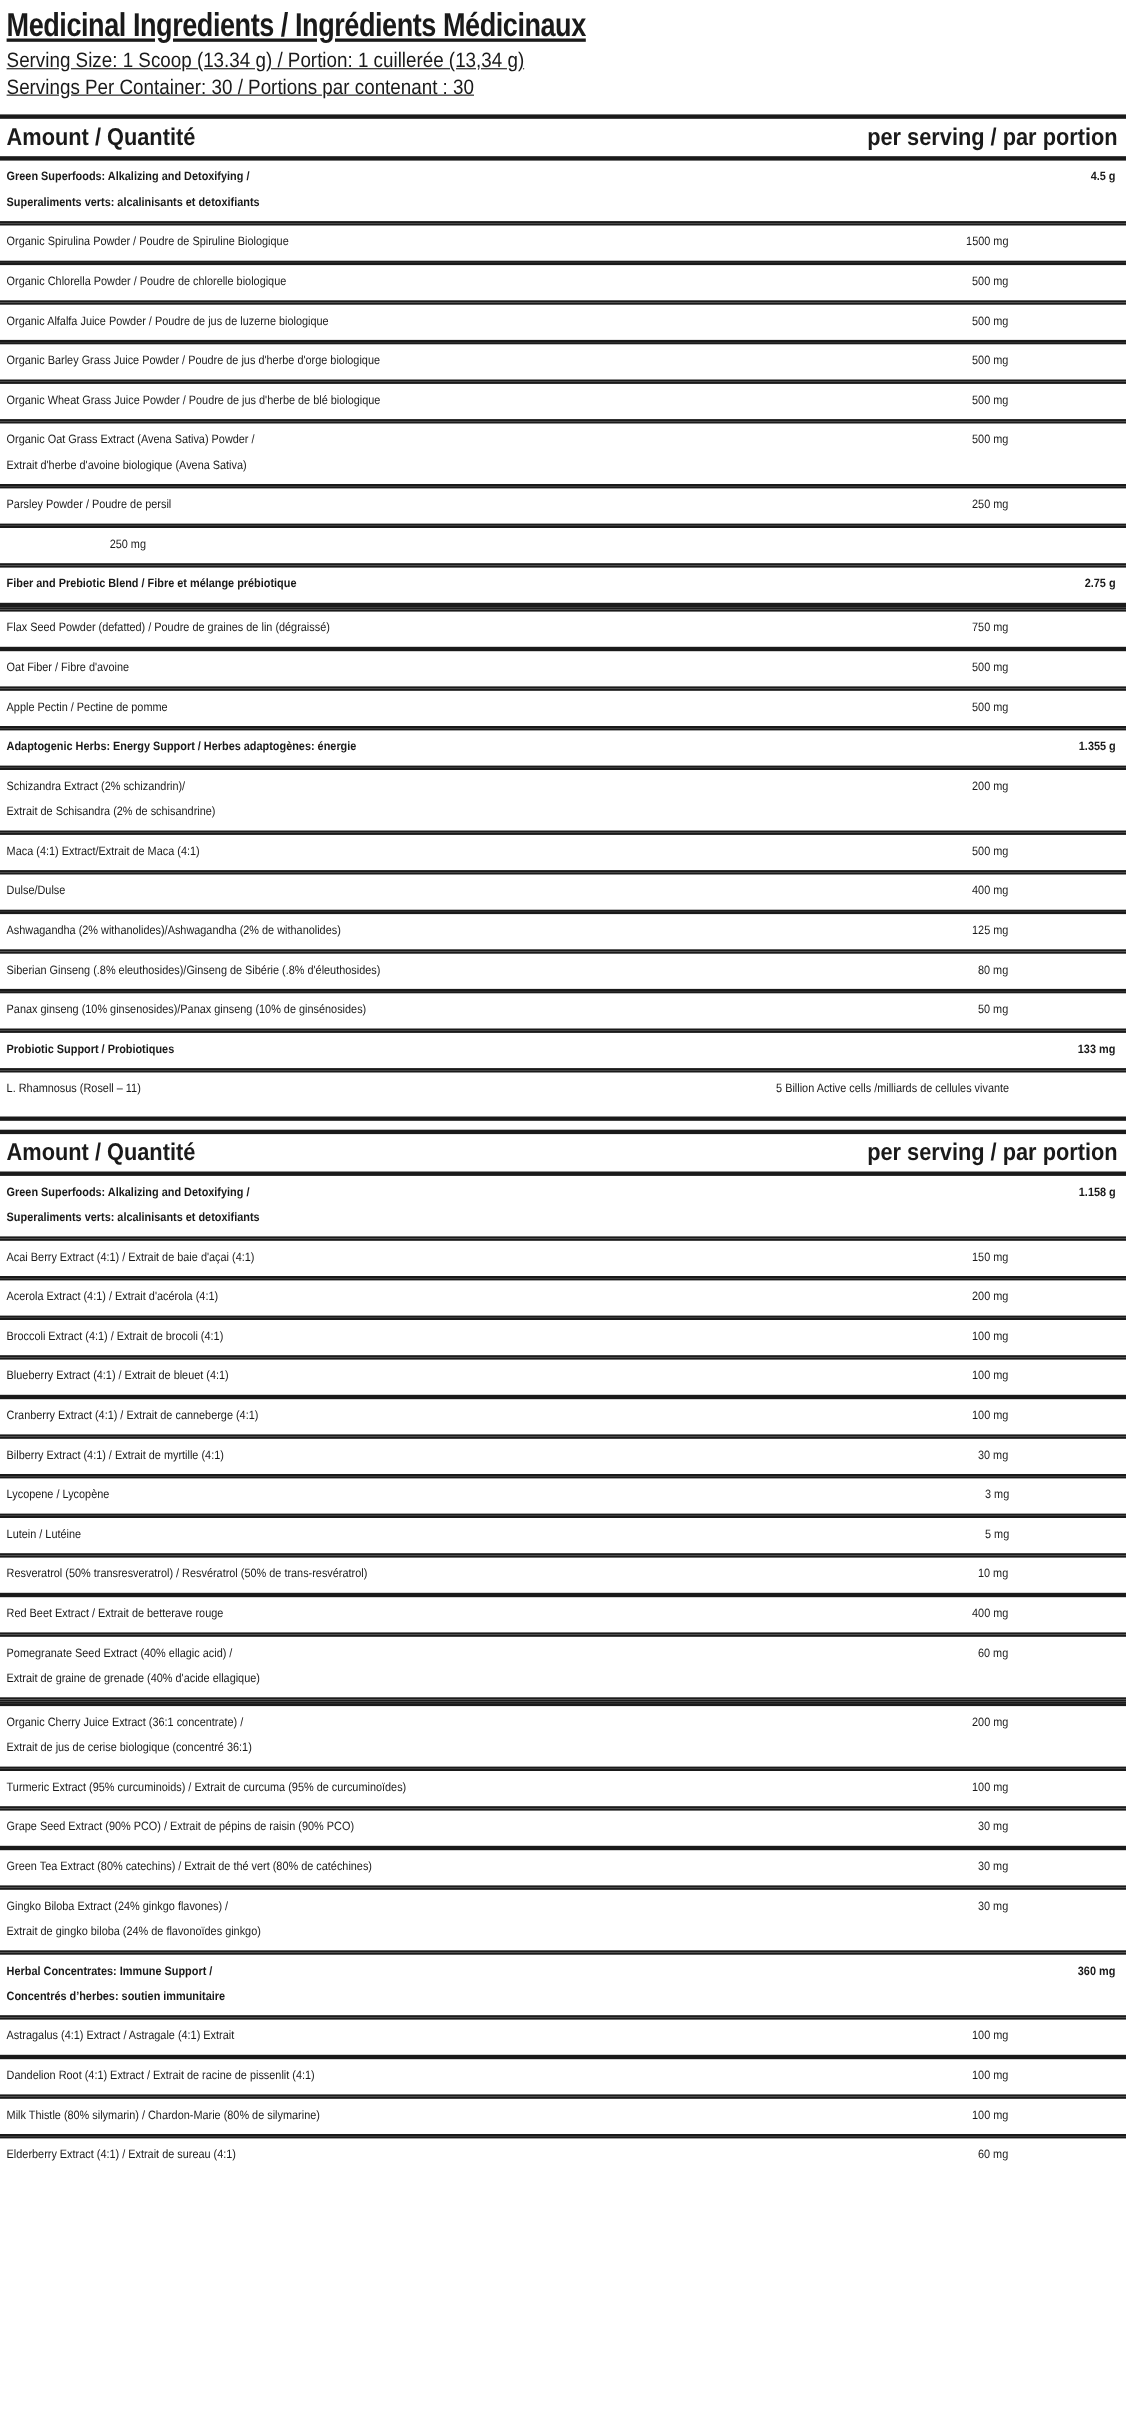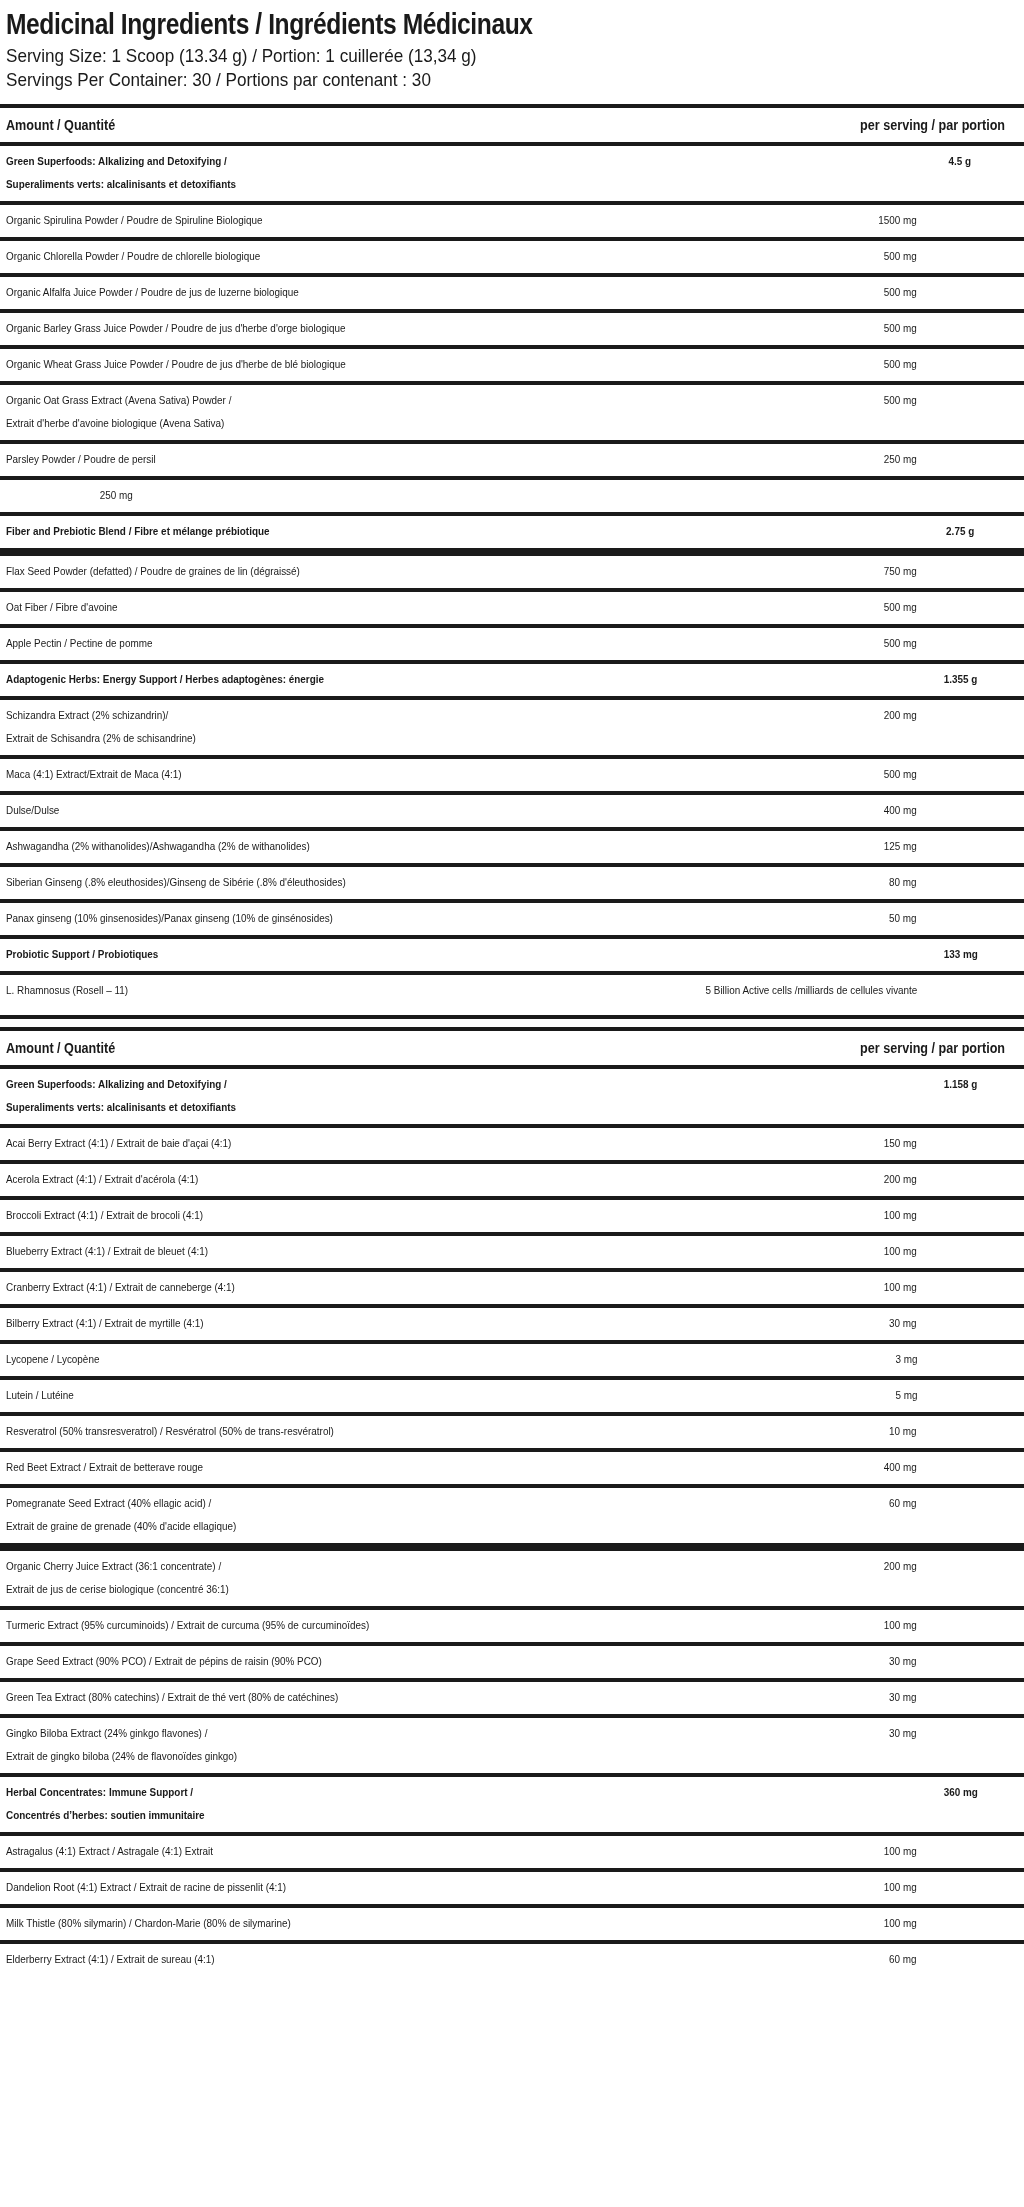--- a/index.html
+++ b/index.html
@@ -7,21 +7,21 @@
   body {
     width: 1024px;
     min-height: 2207px;
     background: #ffffff;
     color: #1a1a1a;
     font-family: "Liberation Sans", sans-serif;
   }
   .label { padding-top: 8px; }
 
   
-  .hdr { padding-left: 6px; padding-right: 20px; }
+  .hdr { padding-left: 6px; padding-right: 20px; text-decoration: underline; }
   .title {
     margin: 0;
     font-size: 30px;
     line-height: 32px;
     font-weight: 700;
     letter-spacing: -0.5px;
     white-space: nowrap;
     transform: scaleX(0.82);
     transform-origin: 0 50%;
   }
@@ -40,22 +40,22 @@
   .sep { height: 3px; border-top: 2px solid #1a1a1a; border-bottom: 2px solid #1a1a1a; }
 
   
   .table { width: 1024px; }
   .table.t1 { margin-top: 12px; }
   .table.t2 { margin-top: 8px; }
   .thead {
     display: flex;
     justify-content: space-between;
     align-items: center;
-    padding: 5px 19px 5px 6px;
-    font-size: 14px;
+    padding: 5px 8px 5px 6px;
+    font-size: 22px;
     line-height: 24px;
     font-weight: 700;
   }
   .thead .hleft  { white-space: nowrap; transform: scaleX(0.9); transform-origin: 0 50%; }
   .thead .hright { white-space: nowrap; transform: scaleX(0.9); transform-origin: 100% 50%; }
 
   .row {
     display: flex;
     align-items: flex-start;
     padding: 4px 0 5px 0;
@@ -70,21 +70,21 @@
   }
   .row .amt {
     flex: 0 0 auto;
     text-align: right;
     white-space: nowrap;
     padding-right: 107px;
     min-width: 240px;
   }
   .atxt { display: inline-block; transform: scaleX(0.9); transform-origin: 100% 50%; }
   .row.section { font-weight: 700; }
-  .row.section .amt { padding-right: 10px; min-width: 120px; text-align: center; }
+  .row.section .amt { padding-right: 10px; min-width: 120px; }
 </style>
 </head>
 <body>
 
 <div class="label">
 
   <div class="hdr">
     <h1 class="title">Medicinal Ingredients / Ingrédients Médicinaux</h1>
     <div class="sub first">Serving Size: 1 Scoop (13.34 g) / Portion: 1 cuillerée (13,34 g)</div>
     <div class="sub">Servings Per Container: 30 / Portions par contenant : 30</div>

